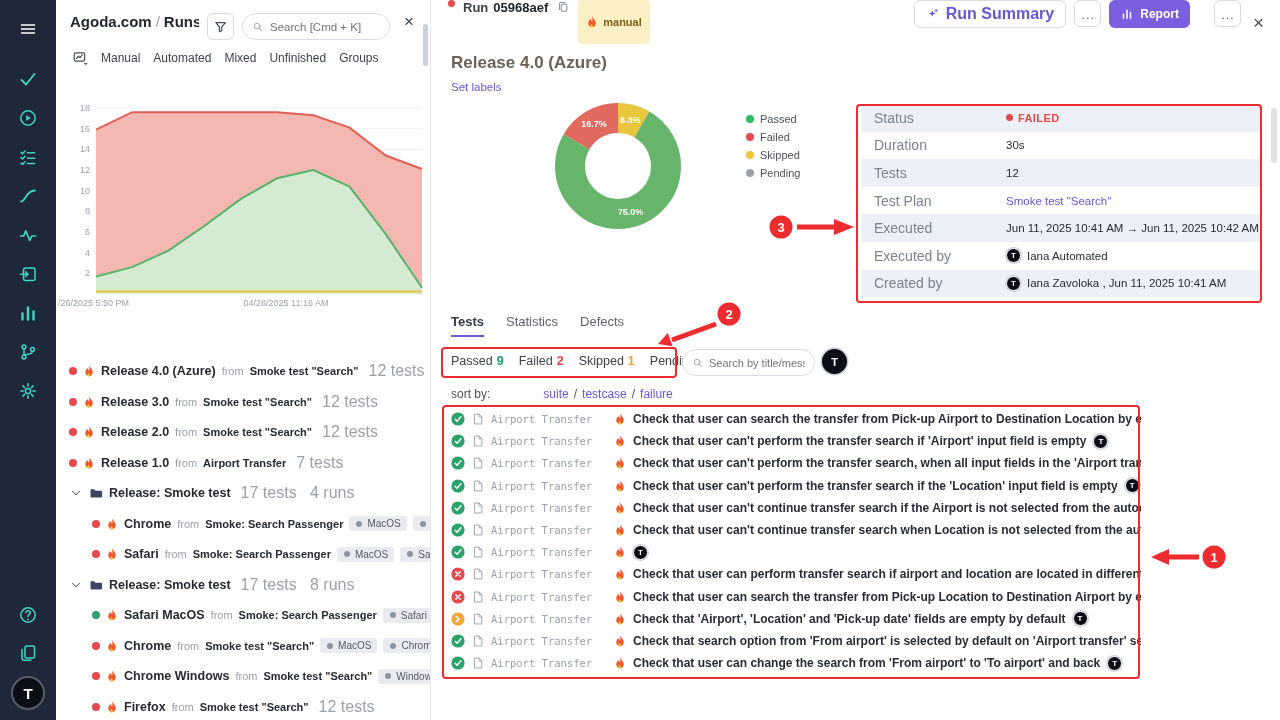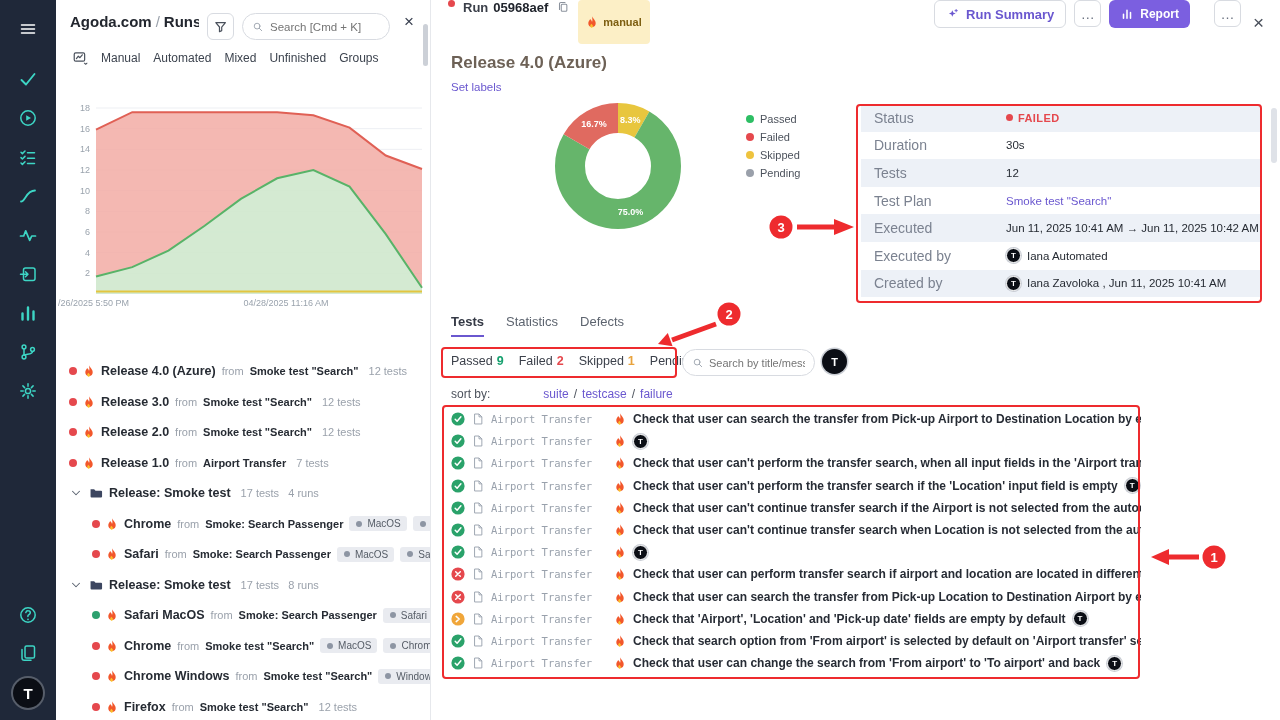--- a/index.html
+++ b/index.html
@@ -40,34 +40,34 @@
   .chartwrap svg{display:block}
   .tick,.xlab{font-size:9px;fill:#9aa3ad;font-family:"Liberation Sans",sans-serif}
   .runlist{position:absolute;left:0;top:356px;right:0;bottom:0;overflow:hidden}
   .runrow{display:flex;align-items:center;height:30.5px;padding-left:13px;gap:6px;white-space:nowrap;overflow:hidden;font-size:12.5px;cursor:pointer}
   .runrow.indent{padding-left:36px}
   .rdot{width:8px;height:8px;border-radius:50%;flex:none}
   .rdot.failed{background:#e5484d}.rdot.passed{background:#2da16f}
   .rname{font-weight:700;color:#262b33}
   .rfrom{color:#9aa1ab;font-size:11px}
   .rsource{font-weight:700;color:#262b33;font-size:11px}
-  .rmeta{color:#9aa1ab;font-size:11px;margin-left:4px;white-space:pre}
+  .rmeta{color:#9aa1ab;font-size:16px;margin-left:4px;white-space:pre}
   .pill{display:inline-flex;align-items:center;gap:4px;background:#e9ebf0;border-radius:3px;padding:2px 6px;font-size:10px;color:#555c66;flex:none}
   .pscroll{position:absolute;right:2px;top:24px;width:5px;height:42px;border-radius:3px;background:#ccd0d7}
 
   
   .main{position:absolute;left:432px;top:0;right:0;height:720px;background:#fff}
   .topbar{position:absolute;top:0;left:0;right:0;height:44px;display:flex;padding:0 16px;gap:8px}
   .rundot{width:7px;height:7px;background:#e5484d;border-radius:50%;flex:none}
   .runlabel{font-size:13px;font-weight:600;color:#3a3f49}
   .runid{font-size:13px;font-weight:700;color:#20242c;margin-left:-3px}
   .copybtn{color:#8b929d;background:none;border:none;display:flex;cursor:pointer}
   .manualbadge{display:flex;align-items:center;gap:5px;background:#fcefc6;border-radius:4px;padding:3px 8px;font-size:11px;color:#7d5e10;font-weight:600;cursor:default}
   .spacer{flex:1}
-  .btn-outline{display:flex;align-items:center;gap:6px;height:28px;padding:0 11px;border:1px solid #d8dbe1;border-radius:6px;background:#fff;color:#6a57cf;font-size:13px;font-weight:600;cursor:pointer}
+  .btn-outline{display:flex;align-items:center;gap:6px;height:28px;padding:0 11px;border:1px solid #d8dbe1;border-radius:6px;background:#fff;color:#6a57cf;font-size:16px;font-weight:600;cursor:pointer}
   .btn-dots{width:27px;height:27px;border:1px solid #d8dbe1;border-radius:6px;background:#fff;color:#6b7280;font-size:14px;line-height:0;cursor:pointer}
   .btn-primary{display:flex;align-items:center;gap:6px;height:28px;padding:0 11px;border:none;border-radius:6px;background:#7b5fe0;color:#fff;font-size:12px;font-weight:600;cursor:pointer}
   .gap14{width:8px}
   .btn-close{background:none;border:none;font-size:19px;color:#4a505b;margin-left:4px;cursor:pointer;line-height:1}
   .page-title{position:absolute;top:53px;left:19px;font-size:17px;font-weight:700;color:#6d6156}
   .set-labels{position:absolute;top:81px;left:19px;font-size:11.5px;color:#6a57cf;text-decoration:none;cursor:pointer}
   .overview{position:absolute;top:102px;left:19px;right:18px;height:205px}
   .donutbox{position:absolute;left:97px;top:-6px;width:140px;height:140px}
   .dlabel{font-size:9px;font-weight:700;fill:#fff;font-family:"Liberation Sans",sans-serif}
   .legend{position:absolute;left:295px;top:8px}
@@ -671,20 +671,21 @@
               <path d="M7.2 1.2v3.3h3.3"></path>
             </svg>
           </span>
           <span class="tsuite">Airport Transfer</span>
           <span class="icn s12">
             <svg viewBox="0 0 12 13" width="100%" height="100%">
               <path d="M6.2.3C6.6 2.8 10 4.3 10 7.8A4 4 0 0 1 2 7.8C2 5.9 3.2 4.8 4.1 3.3 4.7 4.3 5.9 4.8 6 6.5 7 5.2 6 2.5 6.2.3Z" fill="#f2572b"></path>
               <path d="M6 12.7c-1.1 0-1.9-.9-1.9-2 0-1 .7-1.5 1.1-2.3.4.6 1.2.9 1.6 1.7.4 1 0 2.6-.8 2.6Z" fill="#fbc02d"></path>
             </svg>
           </span>
+          <span class="ttitle">Check that user can't perform the transfer search if 'Airport' input field is empty</span>
           <span class="tavatar">T</span>
         </div>
         <div class="trow">
           <span class="icn s14">
             <svg viewBox="0 0 14 14" width="100%" height="100%">
               <circle cx="7" cy="7" r="6.6" fill="#2aa26a"></circle>
               <path d="M4.2 7.3l1.9 1.9 3.8-4.4" stroke="#fff" stroke-width="1.5" fill="none" stroke-linecap="round" stroke-linejoin="round"></path>
             </svg>
           </span>
           <span class="icn s12">

